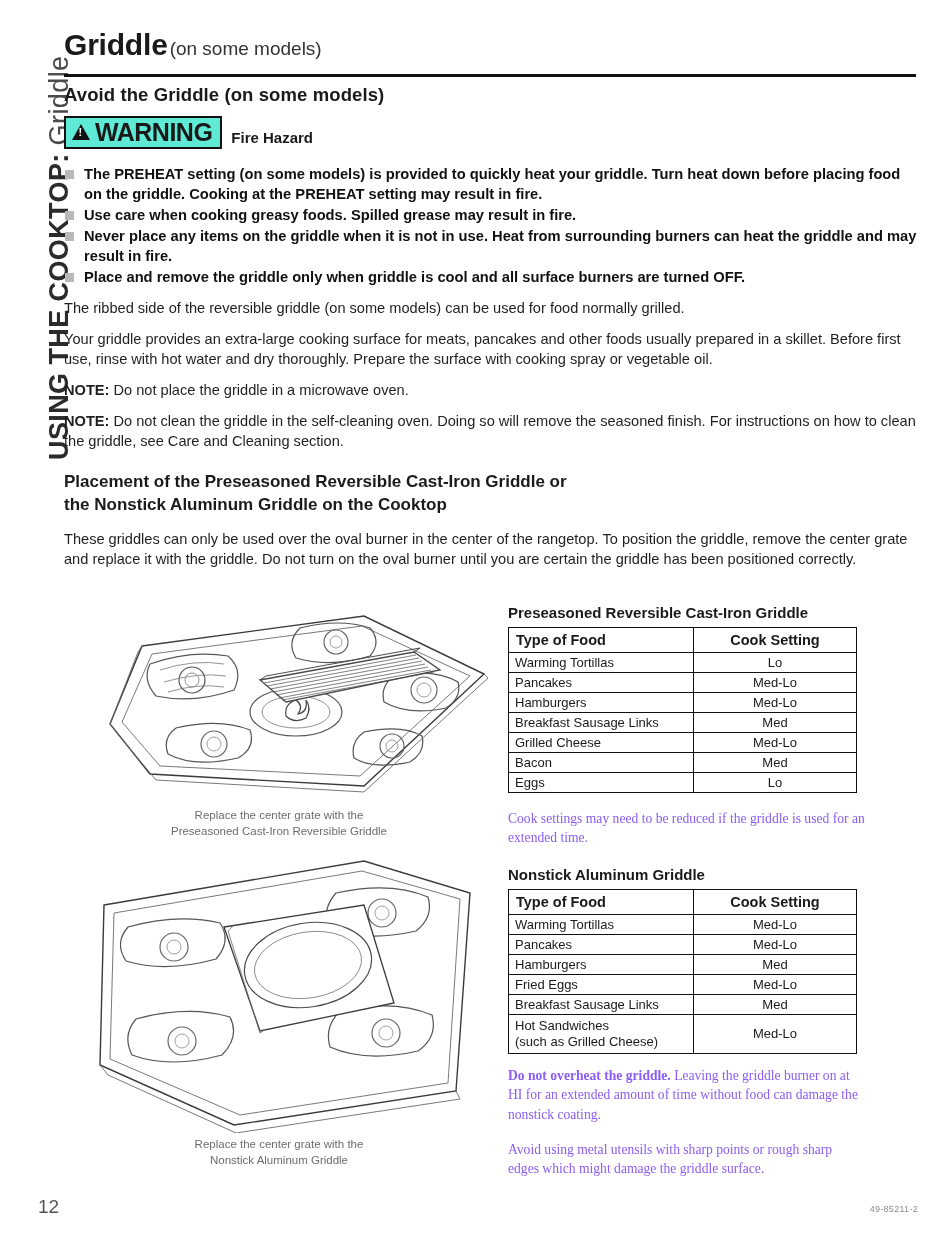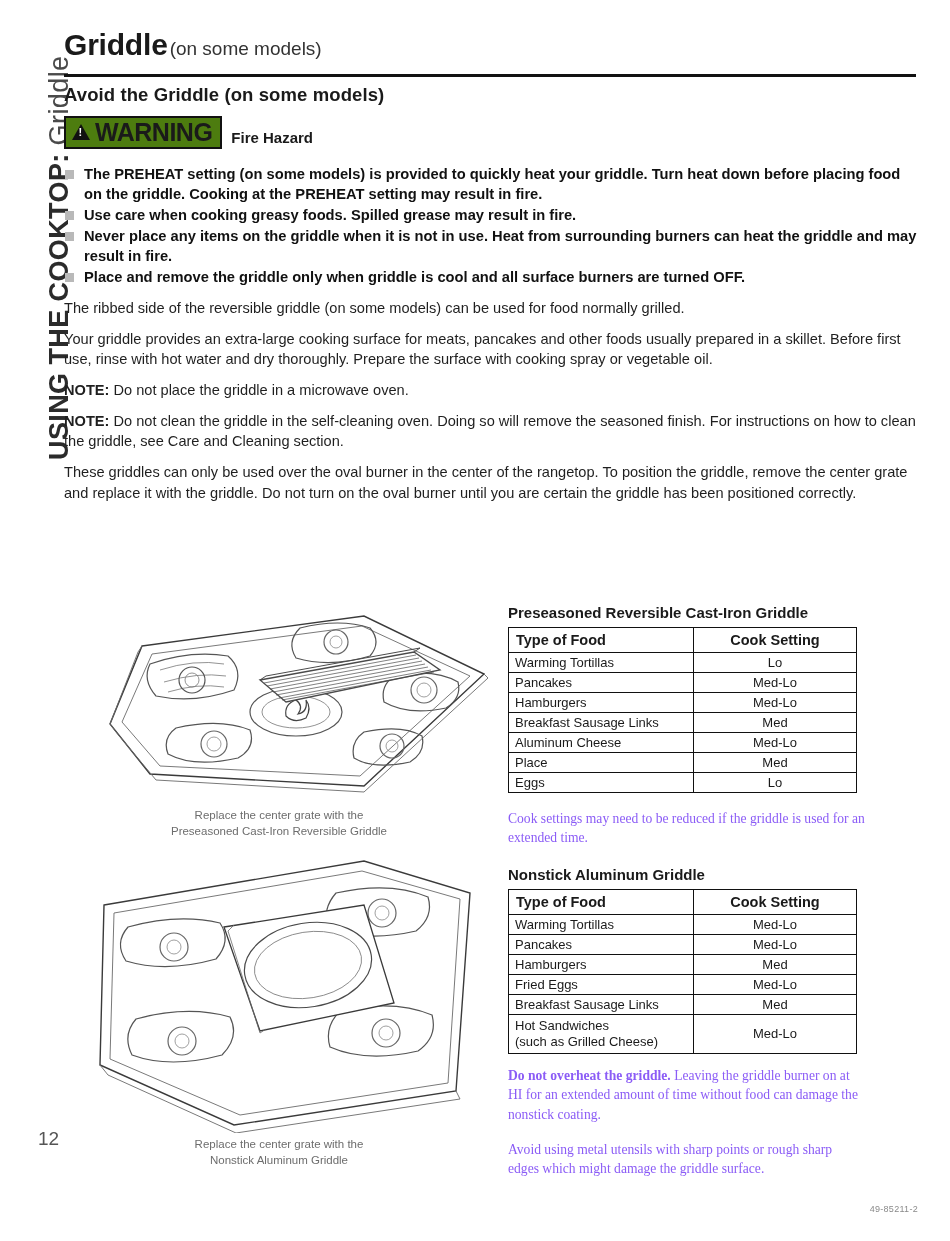--- a/index.html
+++ b/index.html
@@ -94,21 +94,21 @@
     align-items: flex-end;
     gap: 9px;
     margin-bottom: 7px;
   }
   .warning-box {
     border: 2.5px solid #111;
     padding: 1px 8px 2px 6px;
     display: flex;
     align-items: center;
     gap: 5px;
-    background: #4d7c0f;
+    background: #5eead4;
   }
   .warn-tri {
     width: 0;
     height: 0;
     border-left: 9px solid transparent;
     border-right: 9px solid transparent;
     border-bottom: 16px solid #111;
     position: relative;
   }
   .warn-tri::after {
@@ -240,21 +240,21 @@
     width: 358px;
     color: #8b5cf6;
     font-family: Liberation Serif, serif;
   }
   p.note-right b { font-weight: 700; }
 
   
   .page-num {
     position: absolute;
     left: 38px;
-    top: 1128px;
+    top: 1196px;
     font-size: 19px;
     color: #555;
   }
   .doc-code {
     position: absolute;
     right: 32px;
     top: 1204px;
     font-size: 9px;
     color: #8a8a8a;
     letter-spacing: 0.3px;
@@ -299,20 +299,24 @@
       <li>Place and remove the griddle only when griddle is cool and all surface burners are turned OFF.</li>
     </ul>
 
     <p class="body">The ribbed side of the reversible griddle (on some models) can be used for food normally grilled.</p>
     <p class="body">Your griddle provides an extra-large cooking surface for meats, pancakes and other foods usually prepared in a skillet. Before first use, rinse with hot water and dry thoroughly. Prepare the surface with cooking spray or vegetable oil.</p>
 
     <p class="body"><b>NOTE:</b><span> Do not place the griddle in a microwave oven.</span></p>
 
     <p class="body"><b>NOTE:</b><span> Do not clean the griddle in the self-cleaning oven. Doing so will remove the seasoned finish. For instructions on how to clean the griddle, see Care and Cleaning section.</span></p>
 
+    <h3 class="subhead">
+      <span>Placement of the Preseasoned Reversible Cast-Iron Griddle or</span><br>
+      <span>the Nonstick Aluminum Griddle on the Cooktop</span>
+    </h3>
 
     <p class="body">These griddles can only be used over the oval burner in the center of the rangetop. To position the griddle, remove the center grate and replace it with the griddle. Do not turn on the oval burner until you are certain the griddle has been positioned correctly.</p>
 
   </div>
 
   <div class="lower">
 
     <div class="col-left">
 
       <div>
@@ -430,25 +434,25 @@
           </tr>
           <tr>
             <td>Hamburgers</td>
             <td class="c2">Med-Lo</td>
           </tr>
           <tr>
             <td>Breakfast Sausage Links</td>
             <td class="c2">Med</td>
           </tr>
           <tr>
-            <td>Aluminum Cheese</td>
-            <td class="c2">Med-Lo</td>
-          </tr>
-          <tr>
-            <td>Place</td>
+            <td>Grilled Cheese</td>
+            <td class="c2">Med-Lo</td>
+          </tr>
+          <tr>
+            <td>Bacon</td>
             <td class="c2">Med</td>
           </tr>
           <tr>
             <td>Eggs</td>
             <td class="c2">Lo</td>
           </tr>
         </tbody>
       </table>
 
       <p class="note-right">Cook settings may need to be reduced if the griddle is used for an extended time.</p>

